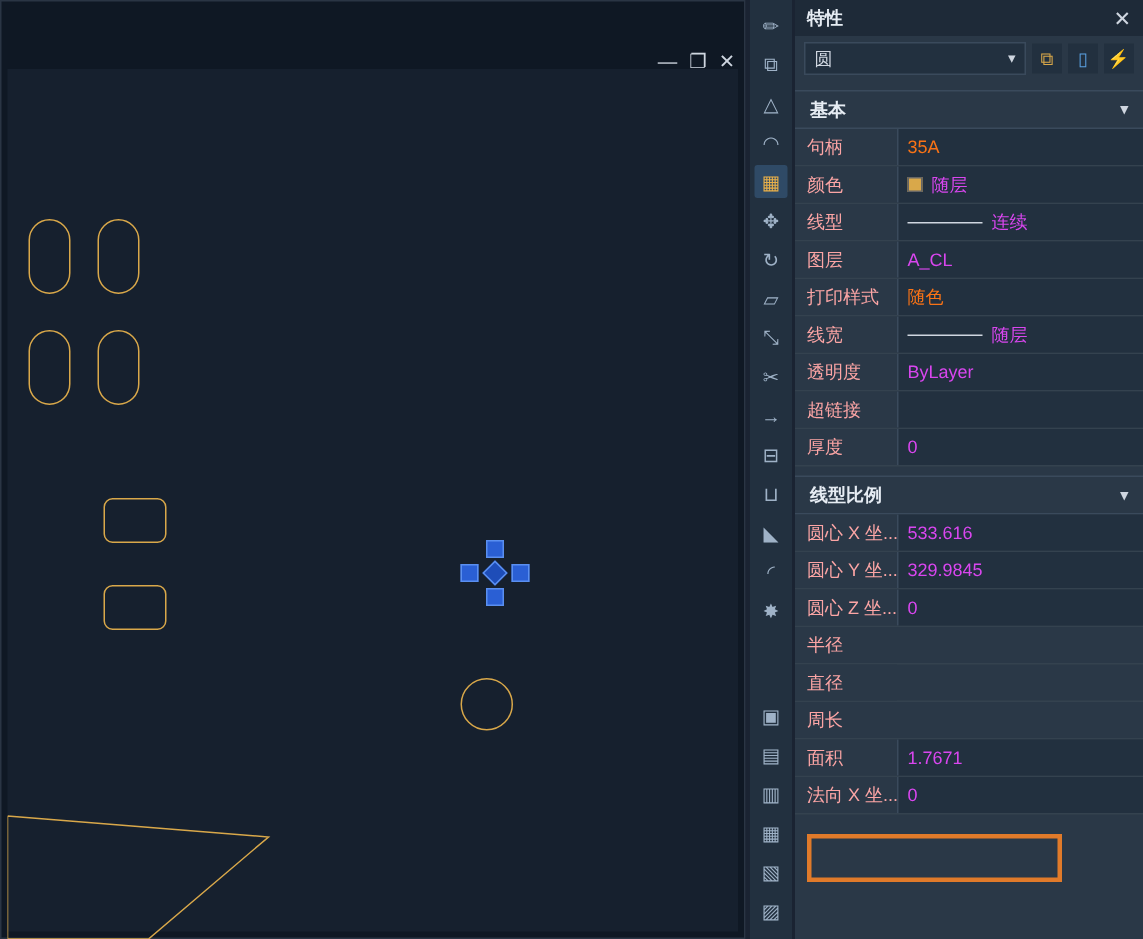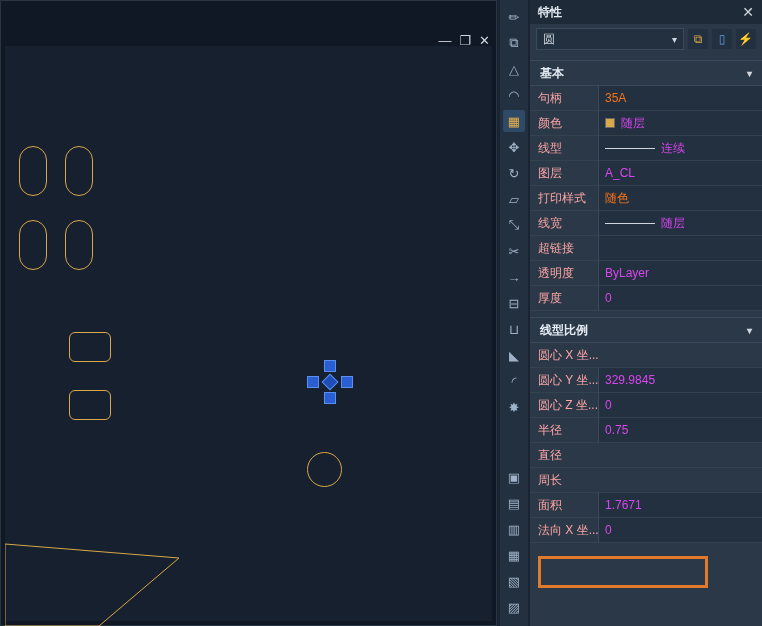--- a/index.html
+++ b/index.html
@@ -277,51 +277,51 @@
     <div class="prop-value dim">随色</div>
   </div>
   <div class="prop-row">
     <div class="prop-label">线宽</div>
     <div class="prop-value">
         <span class="line-sample"></span>
         <span>随层</span>
       </div>
   </div>
   <div class="prop-row">
+    <div class="prop-label">透明度</div>
+    <div class="prop-value">ByLayer</div>
+  </div>
+  <div class="prop-row">
     <div class="prop-label">超链接</div>
     <div class="prop-value"></div>
-  </div>
-  <div class="prop-row">
-    <div class="prop-label">透明度</div>
-    <div class="prop-value">ByLayer</div>
   </div>
   <div class="prop-row">
     <div class="prop-label">厚度</div>
     <div class="prop-value">0</div>
   </div>
 
   <div class="section-header">
     <span>线型比例</span>
     <span class="chev">▾</span>
   </div>
 
   <div class="prop-row">
     <div class="prop-label">圆心 X 坐...</div>
+    <div class="prop-value">533.616</div>
   </div>
   <div class="prop-row">
     <div class="prop-label">圆心 Y 坐...</div>
     <div class="prop-value">329.9845</div>
   </div>
   <div class="prop-row">
     <div class="prop-label">圆心 Z 坐...</div>
     <div class="prop-value">0</div>
   </div>
   <div class="prop-row">
     <div class="prop-label">半径</div>
-    <div class="prop-value">0.75</div>
   </div>
   <div class="prop-row">
     <div class="prop-label">直径</div>
   </div>
   <div class="prop-row">
     <div class="prop-label">周长</div>
   </div>
   <div class="prop-row">
     <div class="prop-label">面积</div>
     <div class="prop-value">1.7671</div>

